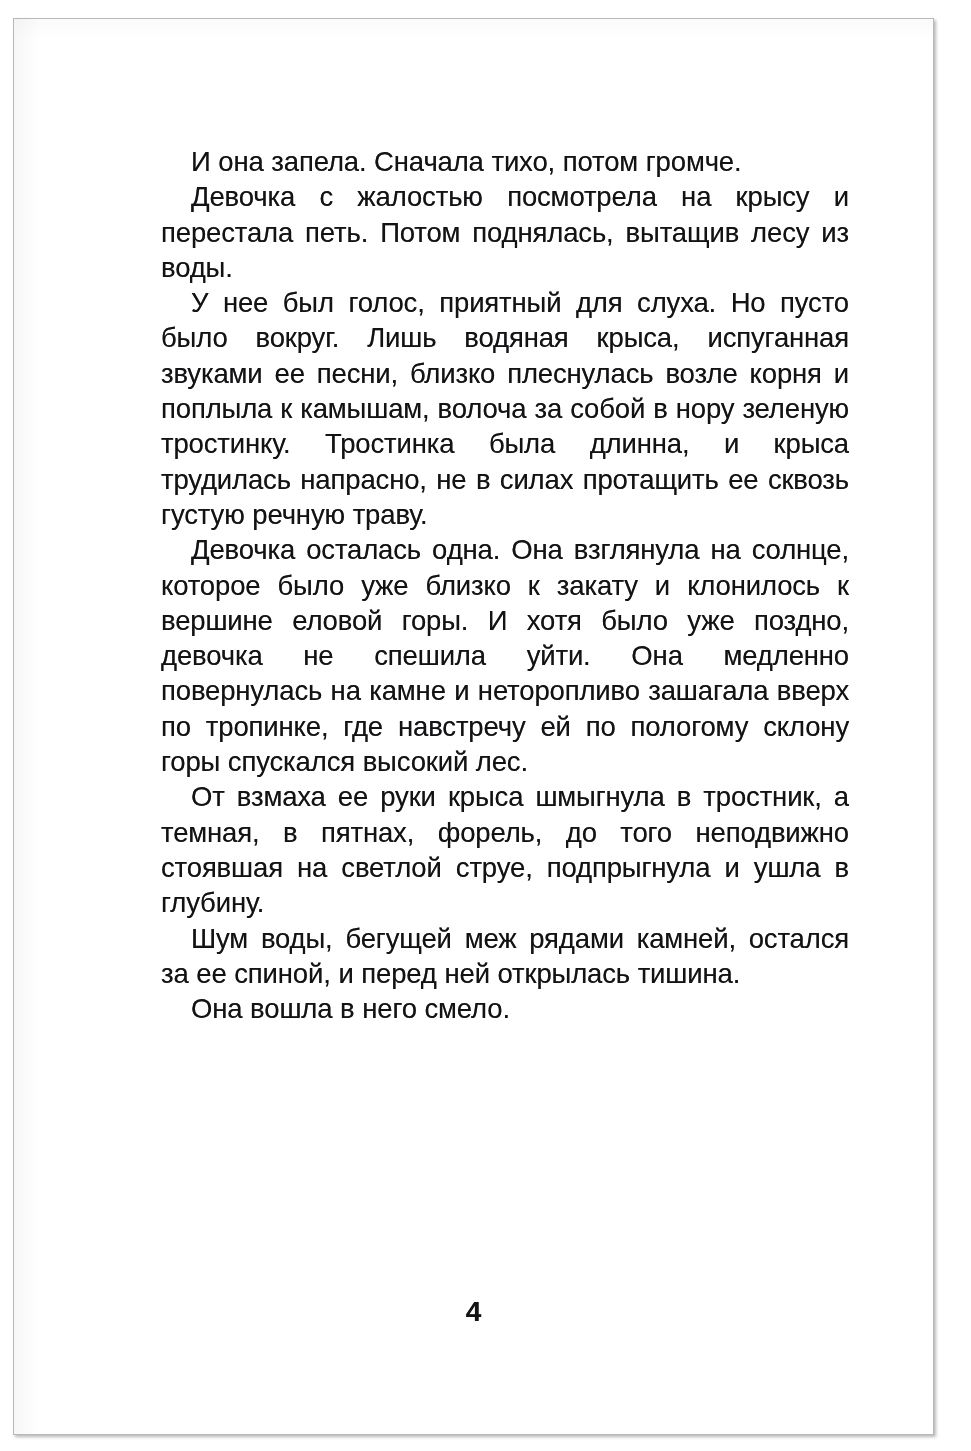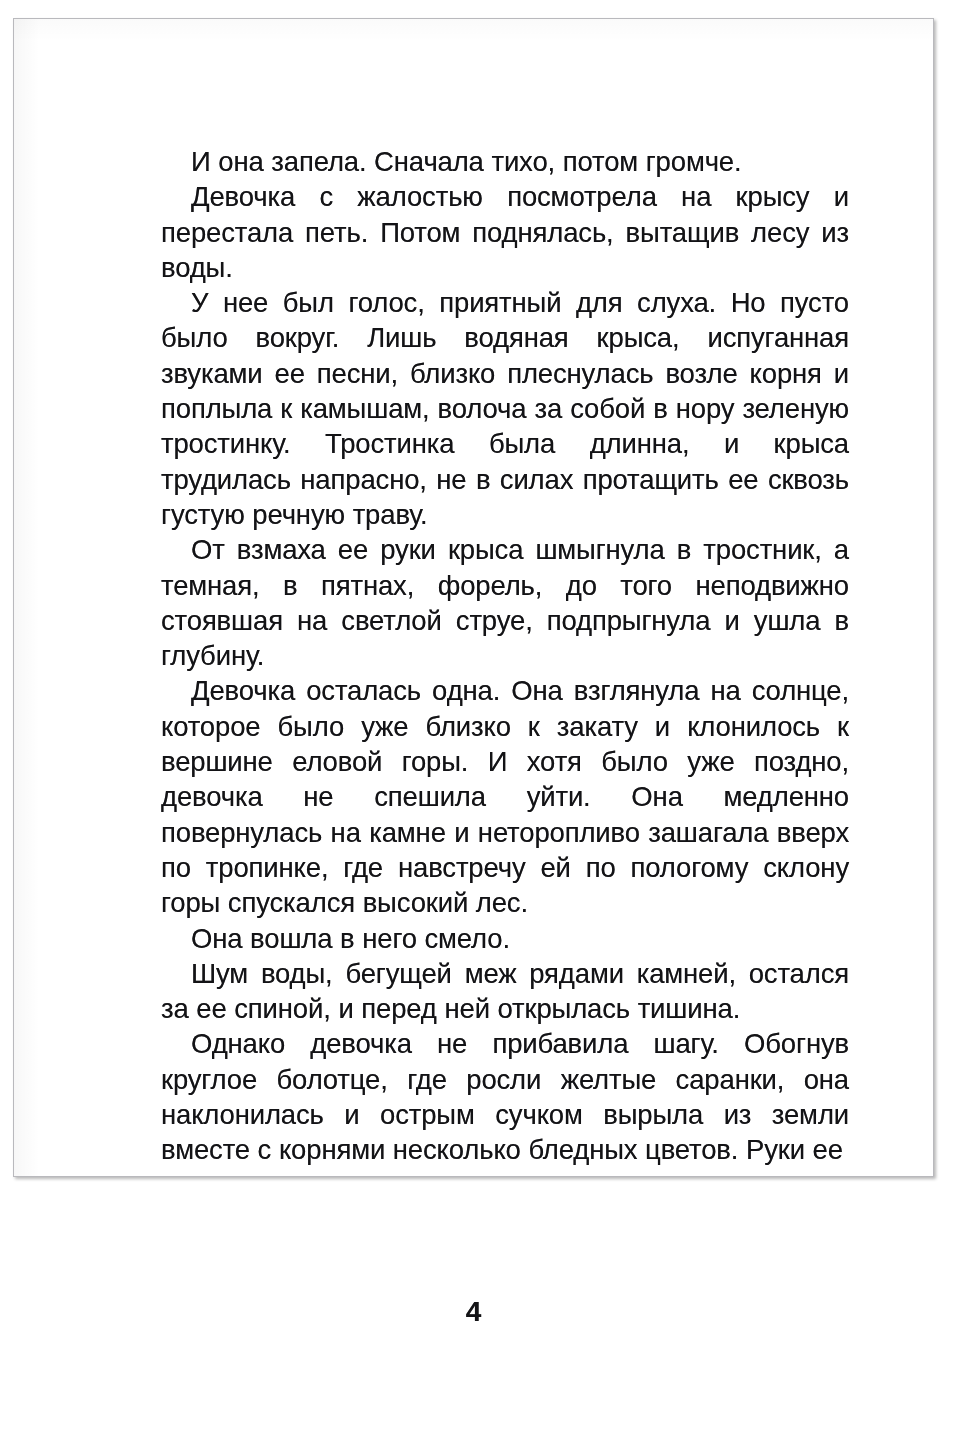--- a/index.html
+++ b/index.html
@@ -14,21 +14,21 @@
     overflow: hidden;
     font-family: "Liberation Sans", "DejaVu Sans", sans-serif;
   }
 
   
   #page-sheet {
     position: absolute;
     left: 13px;
     top: 18px;
     width: 921px;
-    height: 1159px;
+    height: 1417px;
     background: #ffffff;
     border: 1px solid #b9b9bd;
     box-sizing: border-box;
     box-shadow: 2px 2px 3px rgba(0,0,0,0.28);
   }
 
   
   #page-sheet::before {
     content: "";
     position: absolute;
@@ -80,22 +80,21 @@
 </style>
 </head>
 <body>
 
 <div id="page-sheet">
 
   <div id="text-column">
     <p class="para">И она запела. Сначала тихо, потом громче.</p>
     <p class="para">Девочка с жалостью посмотрела на крысу и перестала петь. Потом поднялась, вытащив лесу из воды.</p>
     <p class="para">У нее был голос, приятный для слуха. Но пусто было вокруг. Лишь водяная крыса, испуганная звуками ее песни, близко плеснулась возле корня и поплыла к камышам, волоча за собой в нору зеленую тростинку. Тростинка была длинна, и крыса трудилась напрасно, не в силах протащить ее сквозь густую речную траву.</p>
+    <p class="para">Девочка осталась одна. Она взглянула на солнце, которое было уже близко к закату и клонилось к вершине еловой горы. И хотя было уже поздно, девочка не спешила уйти. Она медленно повернулась на камне и неторопливо зашагала вверх по тропинке, где навстречу ей по пологому склону горы спускался высокий лес.</p>
     <p class="para">От взмаха ее руки крыса шмыгнула в тростник, а темная, в пятнах, форель, до того неподвижно стоявшая на светлой струе, подпрыгнула и ушла в глубину.</p>
-    <p class="para">Девочка осталась одна. Она взглянула на солнце, которое было уже близко к закату и клонилось к вершине еловой горы. И хотя было уже поздно, девочка не спешила уйти. Она медленно повернулась на камне и неторопливо зашагала вверх по тропинке, где навстречу ей по пологому склону горы спускался высокий лес.</p>
+    <p class="para">Шум воды, бегущей меж рядами камней, остался за ее спиной, и перед ней открылась тишина.</p>
     <p class="para">Она вошла в него смело.</p>
-    <p class="para">Шум воды, бегущей меж рядами камней, остался за ее спиной, и перед ней открылась тишина.</p>
-    <p class="para">Однако девочка не прибавила шагу. Обогнув круглое болотце, где росли желтые саранки, она наклонилась и острым сучком вырыла из земли вместе с корнями несколько бледных цветов. Руки ее</p>
   </div>
 
   <div id="page-number">4</div>
 
 </div>
 
 </body></html>

